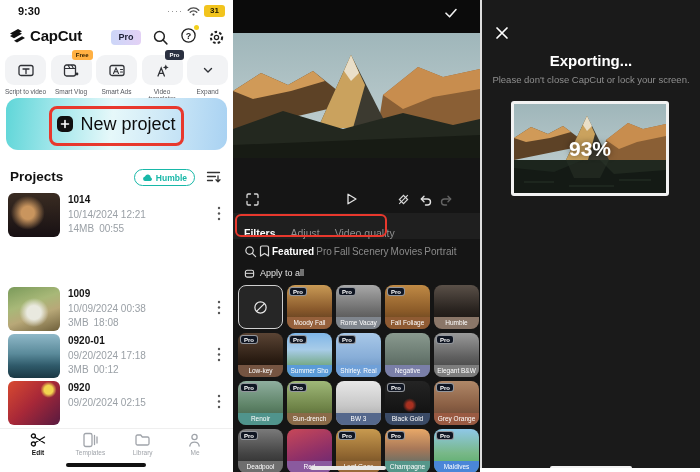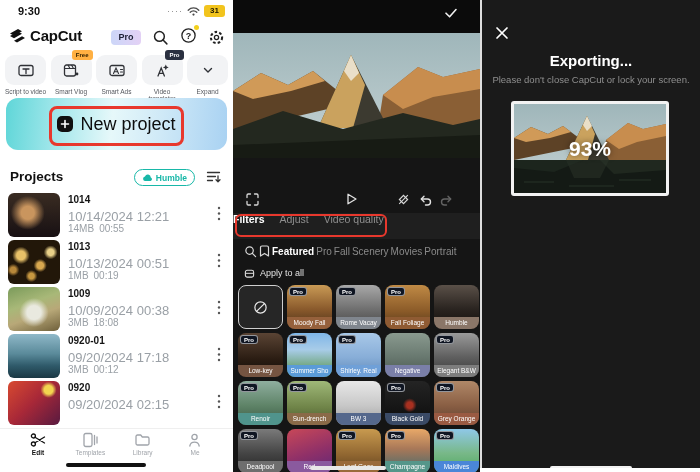--- a/index.html
+++ b/index.html
@@ -41,21 +41,21 @@
 
   .proj-head { position:absolute; top:169px; left:0; right:0; height:18px; }
   .proj-title { position:absolute; left:10px; top:0; font-size:13.5px; font-weight:bold; color:#101010; }
   .space-pill { position:absolute; right:38px; top:0; height:17px; padding:0 7px; border:1px solid #18b8a8; border-radius:9px; display:flex; align-items:center; gap:3px; }
   .space-label { font-size:8.5px; font-weight:bold; color:#18b8a8; }
   .sort-ic { position:absolute; right:11px; top:1px; }
 
   .prow { position:absolute; left:0; width:233px; height:47px; }
   .pthumb { position:absolute; left:8px; top:1px; width:52px; height:44px; border-radius:6px; }
   .pname { position:absolute; left:68px; top:2px; font-size:10px; font-weight:bold; color:#141414; }
-  .pdate { position:absolute; left:68px; top:17px; font-size:13px; color:#9aa0a6; }
+  .pdate { position:absolute; left:68px; top:17px; font-size:10px; color:#9aa0a6; }
   .pmeta { position:absolute; left:68px; top:31px; font-size:10px; color:#9aa0a6; display:flex; gap:5px; }
   .pmenu { position:absolute; right:12px; top:14px; }
   .t1 { background:radial-gradient(circle at 38% 45%, #c9955e 0 16%, rgba(0,0,0,0) 42%), linear-gradient(180deg,#3a2c22,#171013); }
   .t2 { background:
         radial-gradient(circle at 25% 35%, #e8c168 0 9%, rgba(0,0,0,0) 18%),
         radial-gradient(circle at 62% 58%, #d8a84f 0 8%, rgba(0,0,0,0) 16%),
         radial-gradient(circle at 82% 28%, #e8d088 0 6%, rgba(0,0,0,0) 13%),
         radial-gradient(circle at 45% 82%, #c89840 0 6%, rgba(0,0,0,0) 13%),
         radial-gradient(circle at 10% 68%, #b8883a 0 5%, rgba(0,0,0,0) 11%), #221709; }
   .t3 { background:radial-gradient(ellipse at 50% 58%, #e9e9df 0 19%, rgba(0,0,0,0) 40%), linear-gradient(160deg,#7a9a5a 0%,#a8b878 38%,#b8a878 62%,#6e5f3a 100%); }
@@ -70,21 +70,21 @@
 
   
   .mid { position:absolute; left:233px; top:0; width:247px; height:472px; background:#151515; overflow:hidden; }
   .mid-topstrip { position:absolute; top:0; left:0; right:0; height:33px; background:#0b0b0b; }
   .video-prev { position:absolute; top:33px; left:0; width:247px; height:125px; }
   .ctrl-row { position:absolute; top:190px; left:0; right:0; height:20px; }
   .ctrl-fs { position:absolute; left:13px; top:3px; }
   .ctrl-play { position:absolute; left:112px; top:2px; }
   .ctrl-right { position:absolute; right:26px; top:3px; display:flex; gap:8px; align-items:center; }
   .dim { opacity:.38; }
-  .tabs-bar { position:absolute; top:213px; left:0; right:0; height:26px; background:#1f1f1f; display:flex; align-items:flex-start; gap:15px; }
+  .tabs-bar { position:absolute; top:213px; left:0; right:0; height:26px; background:#1f1f1f; display:flex; align-items:flex-end; gap:15px; padding-left:11px; }
   .tab { font-size:10.5px; color:#8f8f8f; white-space:nowrap; }
   .tab.active { color:#fff; font-weight:bold; }
   .tab-check { position:absolute; right:22px; top:7px; }
   .hl-mid { left:2px; top:214px; width:152px; height:23px; border-width:2.5px; border-radius:6px; }
   .cats-row { position:absolute; top:241px; left:0; right:0; height:20px; display:flex; align-items:center; gap:2px; padding-left:11px; white-space:nowrap; }
   .cat { font-size:10px; color:#8a8a8a; }
   .cat.active { color:#fff; font-weight:bold; }
   .apply-row { position:absolute; top:265px; left:11px; height:16px; display:flex; align-items:center; gap:5px; }
   .apply-label { font-size:9px; color:#e2e2e2; }
 
@@ -251,34 +251,20 @@
       <div class="pmeta">
           <span>14MB</span>
           <span>00:55</span>
         </div>
       <svg class="pmenu" width="4" height="15" viewBox="0 0 4 15">
           <circle cx="2" cy="2" r="1.2" fill="#555"></circle>
           <circle cx="2" cy="7.5" r="1.2" fill="#555"></circle>
           <circle cx="2" cy="13" r="1.2" fill="#555"></circle>
         </svg>
     </div>
-    <div class="prow" style="top:239px">
-      <div class="pthumb t2"></div>
-      <span class="pname">1013</span>
-      <span class="pdate">10/13/2024 00:51</span>
-      <div class="pmeta">
-          <span>1MB</span>
-          <span>00:19</span>
-        </div>
-      <svg class="pmenu" width="4" height="15" viewBox="0 0 4 15">
-          <circle cx="2" cy="2" r="1.2" fill="#555"></circle>
-          <circle cx="2" cy="7.5" r="1.2" fill="#555"></circle>
-          <circle cx="2" cy="13" r="1.2" fill="#555"></circle>
-        </svg>
-    </div>
     <div class="prow" style="top:286px">
       <div class="pthumb t3"></div>
       <span class="pname">1009</span>
       <span class="pdate">10/09/2024 00:38</span>
       <div class="pmeta">
           <span>3MB</span>
           <span>18:08</span>
         </div>
       <svg class="pmenu" width="4" height="15" viewBox="0 0 4 15">
           <circle cx="2" cy="2" r="1.2" fill="#555"></circle>

